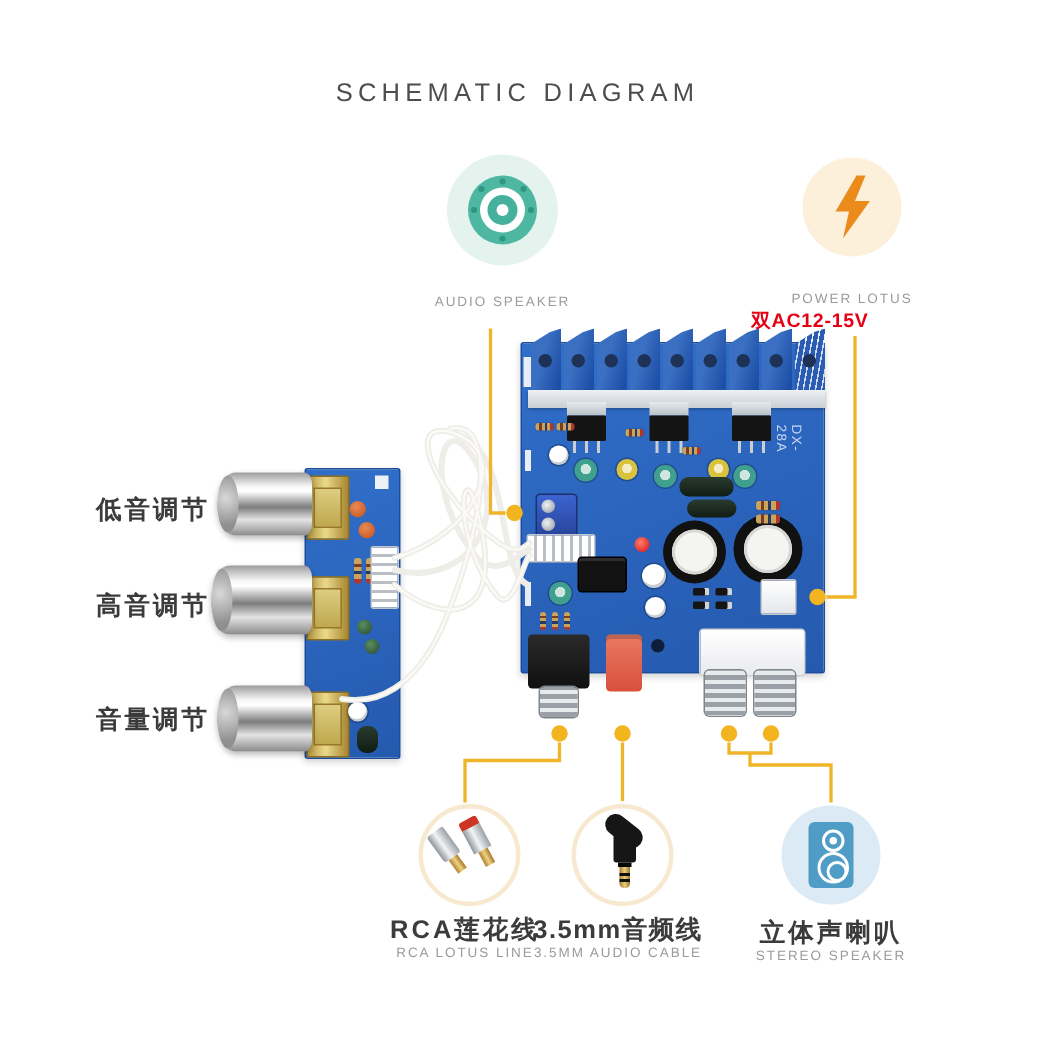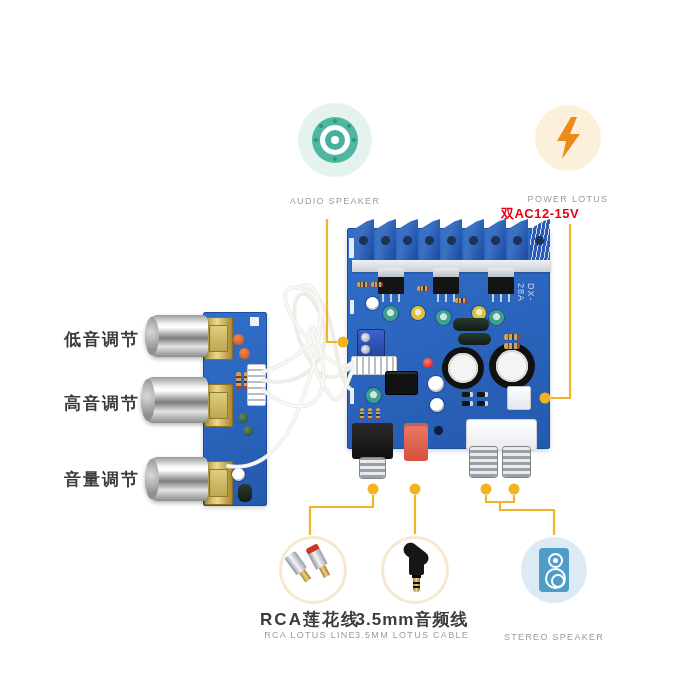--- a/index.html
+++ b/index.html
@@ -55,20 +55,21 @@
   .pot{background:linear-gradient(90deg,#b6983f,#ead98c 45%,#a8862f);border:1px solid #8d6f22;border-radius:2px;}
   .pot .plate{position:absolute;left:4px;top:7px;right:4px;bottom:7px;background:linear-gradient(180deg,#ddcd80,#bfa84e);border:1px solid #97782a;}
   .silk{color:#c9d6f2;font-size:9px;letter-spacing:1px;transform:rotate(90deg);transform-origin:left top;}
   .barrel{background:repeating-linear-gradient(0deg,#9aa0a6 0 3px,#e8ebee 3px 6px);border-radius:3px;box-shadow:0 0 0 1px #7f858b;}
 </style>
 </head>
 <body>
 
 <div class="canvas">
 
+  <div class="abs title">SCHEMATIC DIAGRAM</div>
 
   <svg class="abs" style="left:0;top:0;z-index:12;pointer-events:none" width="700" height="700">
     <g fill="none" stroke="#eeede8" stroke-width="4" stroke-linecap="round">
       <path d="M263 372 C 320 355, 342 300, 300 288 C 268 280, 292 332, 330 360 C 345 372, 350 364, 353 362"></path>
       <path d="M263 380 C 310 392, 345 345, 312 300 C 292 276, 283 330, 318 372 C 332 386, 348 368, 353 366"></path>
       <path d="M263 390 C 300 420, 338 412, 318 340 C 308 300, 300 360, 332 398 C 342 408, 350 372, 353 370"></path>
       <path d="M300 286 C 330 278, 326 345, 294 420 C 276 458, 252 470, 228 466"></path>
       <path d="M305 290 C 342 300, 330 380, 352 390"></path>
     </g>
     <g fill="none" stroke="#fbfaf7" stroke-width="1.6" stroke-linecap="round">
@@ -265,27 +266,28 @@
 
   <div class="abs circ icoaux" style="z-index:30;overflow:hidden">
     <div class="abs" style="left:18px;top:8px;width:28px;height:14px;background:#161616;border-radius:7px;transform:rotate(38deg)"></div>
     <div class="abs" style="left:25px;top:17px;width:15px;height:19px;background:#161616;border-radius:2px"></div>
     <div class="abs" style="left:28px;top:36px;width:9px;height:3px;background:#060606"></div>
     <div class="abs" style="left:29px;top:39px;width:7px;height:14px;background:linear-gradient(90deg,#a87f2c,#e6cf7e 50%,#9d7426);border-radius:0 0 3px 3px"></div>
     <div class="abs" style="left:29px;top:43px;width:7px;height:2px;background:#111"></div>
     <div class="abs" style="left:29px;top:47px;width:7px;height:2px;background:#111"></div>
   </div>
   <div class="abs zh ctr" style="left:347px;top:608px;width:130px;letter-spacing:1px">3.5mm音频线</div>
-  <div class="abs en ctr" style="left:347px;top:630px;width:130px">3.5MM LOTUS CABLE</div>
+  <div class="abs en ctr" style="left:347px;top:630px;width:130px">3.5MM AUDIO CABLE</div>
 
   <div class="abs circ icospk2" style="z-index:30">
     <div class="abs cab">
       <div class="abs ring" style="left:9px;top:5px;width:11px;height:11px">
         <div class="abs" style="left:3px;top:3px;width:5px;height:5px;border-radius:50%;background:#fff"></div>
       </div>
       <div class="abs ring" style="left:6px;top:20px;width:17px;height:17px">
         <div class="abs ring" style="left:3.5px;top:3.5px;width:10px;height:10px"></div>
       </div>
     </div>
   </div>
+  <div class="abs zh ctr" style="left:494px;top:610px;width:120px">立体声喇叭</div>
   <div class="abs en ctr" style="left:494px;top:632px;width:120px">STEREO SPEAKER</div>
 
 </div>
 
 </body></html>

